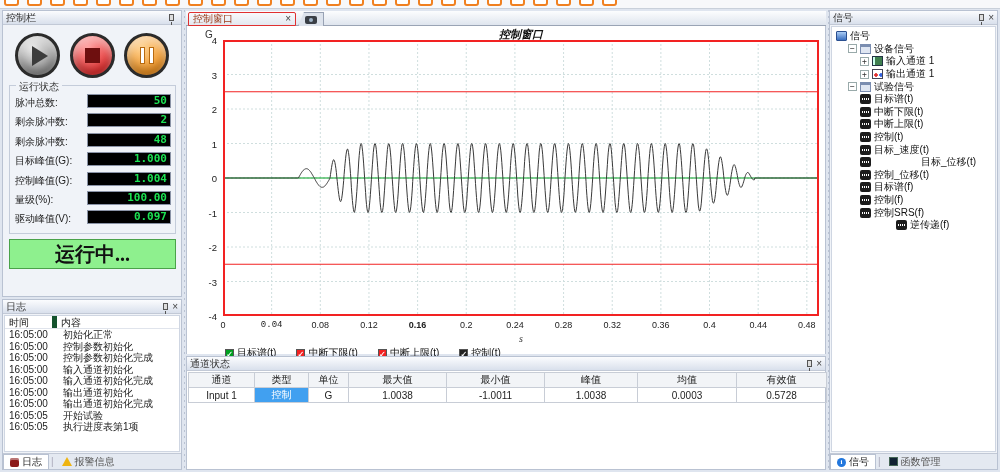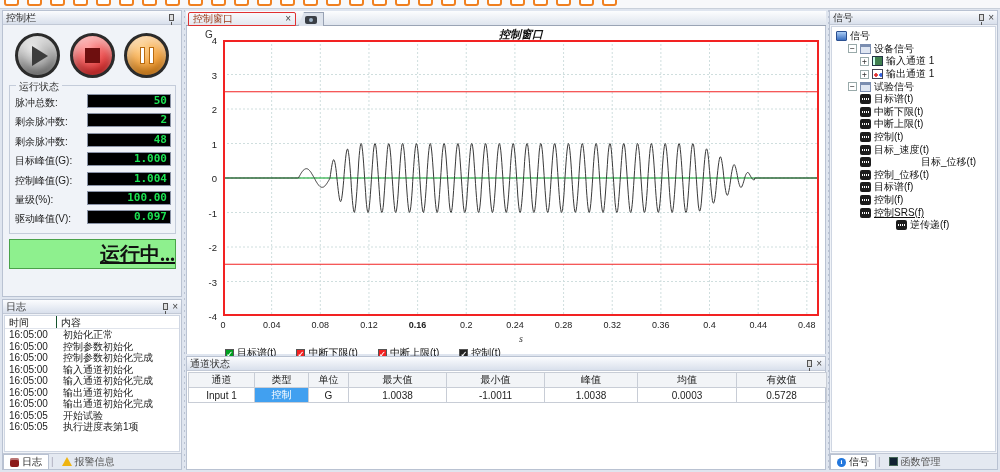--- a/index.html
+++ b/index.html
@@ -42,29 +42,29 @@
   #status-group { position:absolute; left:6px; top:74px; width:167px; height:149px;
     border:1px solid #c4ccda; }
   #status-group .grp-title { position:absolute; top:-6px; left:6px; background:#f0f3f8;
     padding:0 3px; font-size:10px; color:#333; }
   .fld-row { position:absolute; left:0; width:100%; height:15px; }
   .fld-row .lbl { position:absolute; left:5px; top:2px; font-size:10px; color:#222; }
   .fld-row .lcd { position:absolute; right:4px; top:0; width:84px; height:14px;
     background:#000; border:1px solid #8a93a6; color:#1ce253; text-align:right;
     font:bold 11px/12px "DejaVu Sans Mono", monospace; padding-right:3px; }
   #run-status { position:absolute; left:6px; top:228px; width:167px; height:30px;
-    background:#8ef08e; border:1px solid #4aa24a; text-align:right;
-    font:bold 20px/28px "Liberation Serif", serif; color:#111;text-decoration:underline; }
+    background:#8ef08e; border:1px solid #4aa24a; text-align:center;
+    font:bold 20px/28px "Liberation Serif", serif; color:#111; }
 
   
   #log-panel { left:2px; top:299px; width:180px; height:171px; display:flex; flex-direction:column; }
   #log-body { flex:1; background:#fff; margin:1px; border:1px solid #cfd6e2; overflow:hidden; position:relative; }
   .log-colhdr { display:flex; font-size:10px; color:#222; border-bottom:1px solid #e0e4ec; height:13px; }
   .log-colhdr span { padding:0 4px; }
-  .log-colhdr .c1 { width:52px; border-right:1px solid #14532d; }
+  .log-colhdr .c1 { width:52px; border-right:5px solid #14532d; }
   .log-row { display:flex; font-size:10px; color:#222; height:11.5px; line-height:11.5px; }
   .log-row .c1 { width:52px; padding-left:4px; }
   .log-row .c2 { padding-left:6px; white-space:nowrap; }
   .dock-tabs { height:16px; display:flex; align-items:flex-end; background:#e4e9f1;
     border-top:1px solid #c2c9d6; font-size:10px; color:#555; }
   .dock-tab { display:flex; align-items:center; gap:3px; padding:1px 6px; height:15px; }
   .dock-tab.active { background:#fff; border:1px solid #b9c2d2; border-bottom:none; color:#222; }
   .tab-sep { color:#aab; margin:0 2px 2px 2px; }
   .ic-log { width:9px; height:9px; background:#8b1a1a; border-radius:2px;
     box-shadow:inset 0 2px 0 rgba(255,255,255,.4); }
@@ -341,21 +341,21 @@
         <div class="ytick" style="left: 0px; top: 78px;">2</div>
         <div class="ytick" style="left: 0px; top: 112.5px;">1</div>
         <div class="ytick" style="left: 0px; top: 147px;">0</div>
         <div class="ytick" style="left: 0px; top: 181.5px;">-1</div>
         <div class="ytick" style="left: 0px; top: 216px;">-2</div>
         <div class="ytick" style="left: 0px; top: 250.5px;">-3</div>
         <div class="ytick" style="left: 0px; top: 285px;">-4</div>
       </div>
     <div id="xticks-host">
         <div class="xtick" style="left: 16px;">0</div>
-        <div class="xtick" style="left: 64.6531px;">0.04</div>
+        <div class="xtick" style="left: 64.6531px; font-family: Liberation Mono, monospace;">0.04</div>
         <div class="xtick" style="left: 113.306px;">0.08</div>
         <div class="xtick" style="left: 161.959px;">0.12</div>
         <div class="xtick" style="left: 210.612px; font-weight: bold;">0.16</div>
         <div class="xtick" style="left: 259.265px;">0.2</div>
         <div class="xtick" style="left: 307.918px;">0.24</div>
         <div class="xtick" style="left: 356.571px;">0.28</div>
         <div class="xtick" style="left: 405.224px;">0.32</div>
         <div class="xtick" style="left: 453.878px;">0.36</div>
         <div class="xtick" style="left: 502.531px;">0.4</div>
         <div class="xtick" style="left: 551.184px;">0.44</div>
@@ -487,21 +487,21 @@
           <span>控制_位移(t)</span>
         </div>
         <div class="tree-row" style="padding-left: 28px;">
           <span class="t-icon ic-leaf"></span>
           <span>目标谱(f)</span>
         </div>
         <div class="tree-row" style="padding-left: 28px;">
           <span class="t-icon ic-leaf"></span>
           <span>控制(f)</span>
         </div>
-        <div class="tree-row" style="padding-left: 28px; text-decoration: underline;">
+        <div class="tree-row" style="padding-left: 28px;">
           <span class="t-icon ic-leaf"></span>
           <span>控制SRS(f)</span>
         </div>
         <div class="tree-row" style="padding-left: 28px; margin-left: 36px;">
           <span class="t-icon ic-leaf"></span>
           <span>逆传递(f)</span>
         </div>
       </div>
     <div class="dock-tabs" id="signal-tabs-host">
         <div class="dock-tab active">

